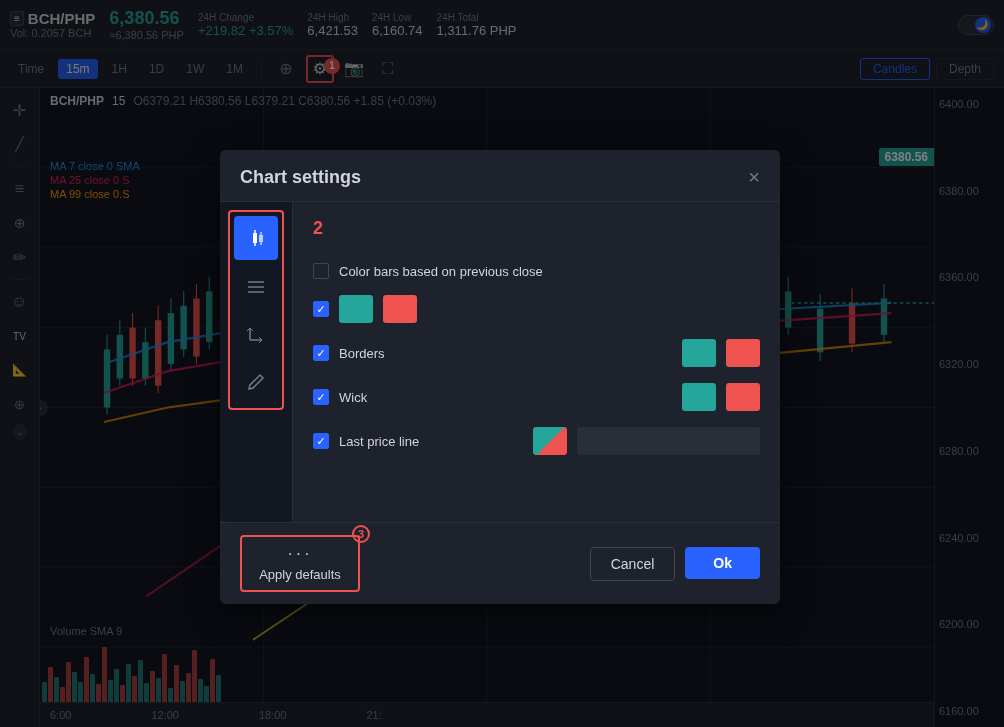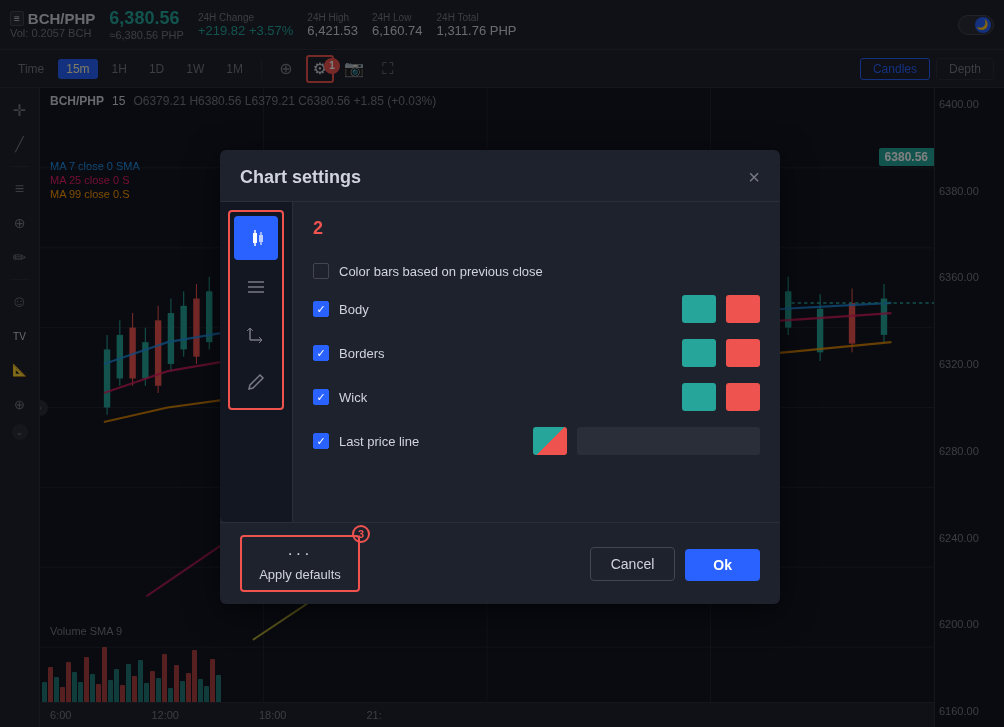--- a/index.html
+++ b/index.html
@@ -244,21 +244,21 @@
       padding: 8px 20px; background: transparent;
       border: 1px solid #434651; border-radius: 4px;
       color: #d1d4dc; cursor: pointer; font-size: 14px;
     }
     .ok-btn {
       padding: 8px 28px; background: #2962ff;
       border: none; border-radius: 4px;
       color: #fff; cursor: pointer; font-size: 14px; font-weight: 600;
     }
 
-    .footer-right { display: flex; gap: 10px; align-items: flex-end; }
+    .footer-right { display: flex; gap: 10px; align-items: flex-start; }
 
     
     .badge-1 {
       position: absolute; top: 3px; right: -6px;
       width: 16px; height: 16px; background: #ef5350; border-radius: 50%;
       font-size: 10px; color: #fff; display: flex; align-items: center; justify-content: center;
       font-weight: 700;
     }
 
     
@@ -589,21 +589,20 @@
 
       <div class="section-number">2</div>
 
       <div class="check-row">
         <div class="check-box"></div>
         <span class="check-label">Color bars based on previous close</span>
       </div>
 
       <div class="color-row">
         <div class="check-box checked"></div>
-        <span class="check-label" style="flex:1;">Body</span>
         <button class="color-swatch color-green"></button>
         <button class="color-swatch color-red"></button>
       </div>
 
       <div class="color-row">
         <div class="check-box checked"></div>
         <span class="check-label" style="flex:1;">Borders</span>
         <button class="color-swatch color-green"></button>
         <button class="color-swatch color-red"></button>
       </div>

